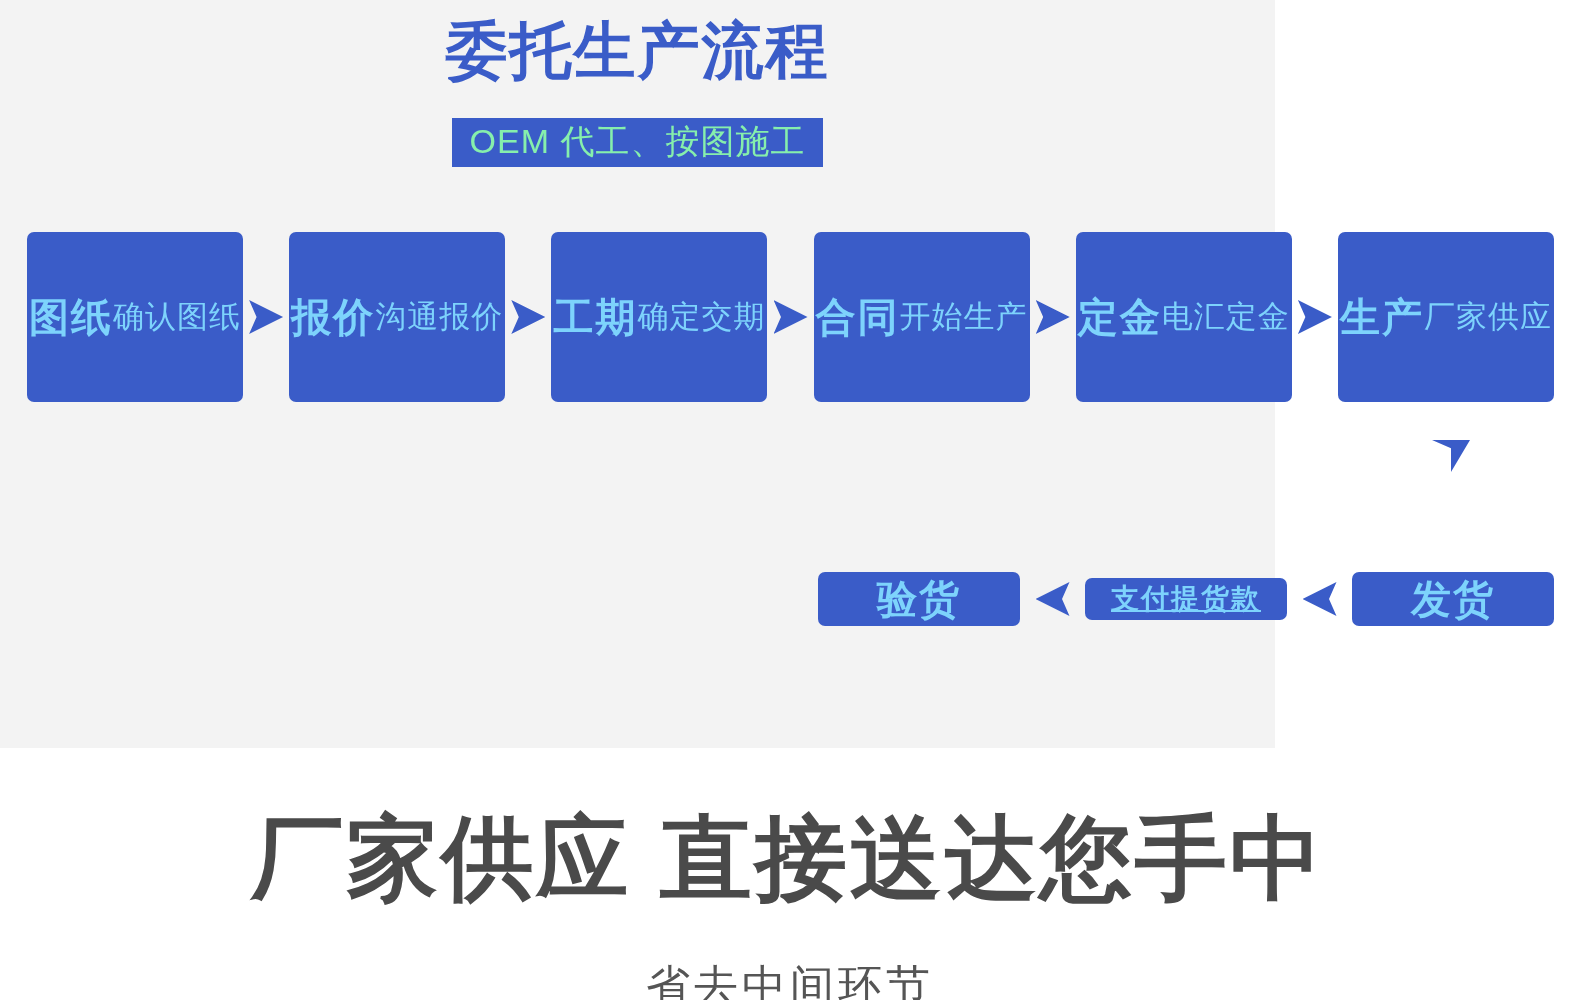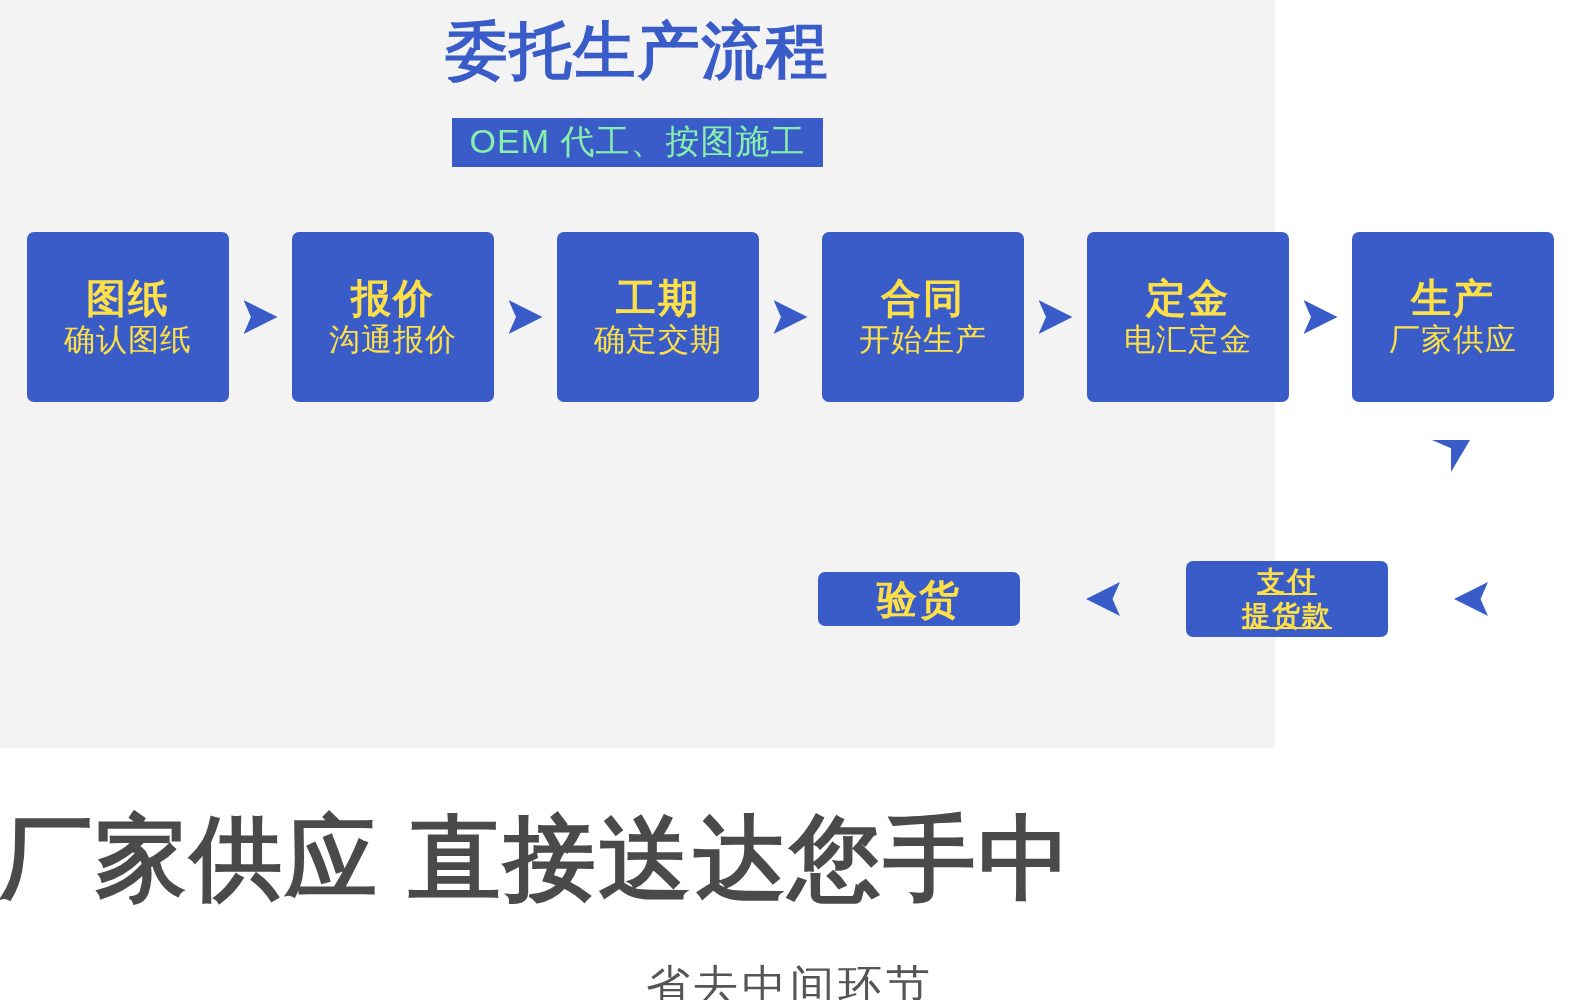--- a/index.html
+++ b/index.html
@@ -59,23 +59,23 @@
     position:absolute;
     top:516px; left:818px;
     width:736px; height:166px;
     display:flex;
     align-items:center;
   }
 
   .node{
     background:#3a5cc8;
     border-radius:7px;
-    color:#fde047;
-    display:flex;
-    flex-direction:column;
+    color:#7dd3fc;
+    display:flex;
+    flex-direction:row;
     align-items:center;
     justify-content:center;
     text-align:center;
     flex:0 0 202px;
     padding:4px 2px;
   }
   .node .big{
     font-size:40px;
     font-weight:bold;
     letter-spacing:2px;
@@ -131,21 +131,21 @@
   .promo-section{
     position:relative;
     width:1580px;
     height:252px;
     background:#ffffff;
     overflow:hidden;
   }
   .promo-title{
     position:absolute;
     top:58px; left:0; right:4px;
-    text-align:left;
+    text-align:center;
     font-size:92px;
     font-weight:bold;
     color:#4a4a4a;
     letter-spacing:3px;
     line-height:1.15;
     white-space:nowrap;
   }
   .promo-sub{
     position:absolute;
     top:212px; left:0; right:0;
@@ -239,20 +239,23 @@
 
     <div class="node two-line-big">
       <div class="big">支付</div>
       <div class="big">提货款</div>
     </div>
 
     <div class="arrow-h">
       <div class="tri-left"></div>
     </div>
 
+    <div class="node single">
+      <div class="big">发货</div>
+    </div>
 
   </div>
 
 </div>
 
 <div class="promo-section">
   <div class="promo-title">厂家供应  直接送达您手中</div>
   <div class="promo-sub">省去中间环节</div>
 </div>
 

